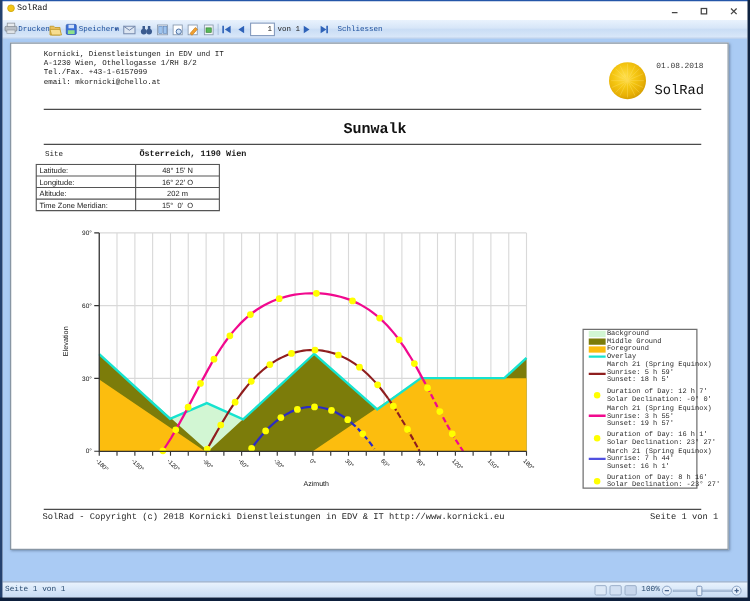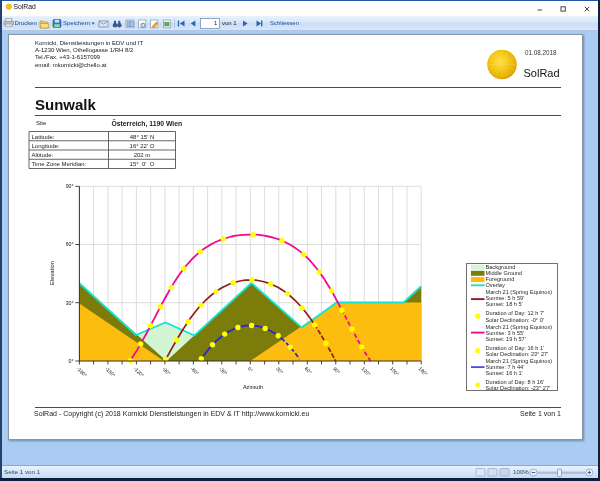--- a/index.html
+++ b/index.html
@@ -12,21 +12,21 @@
   border-bottom:1px solid #aec6e8; }
 #preview { left:2px; top:31px; width:596px; height:434px; background:#aacbf4; }
 #page { position:absolute; left:6px; top:3px; width:575px; height:406px; background:#fff; border:1px solid #8896a4; box-shadow:1px 1px 2px rgba(60,80,110,.55); }
 #statusbar { left:2px; top:465px; width:596px; height:13px;
   background:linear-gradient(#e9f3fd, #d4e4f7 60%, #c7dbf3);
   border-top:1px solid #8fa8c8; }
 #topborder { left:0; top:0; width:600px; height:1px; background:#2456a8; }
 #leftborder { left:0; top:0; width:1.5px; height:481px; background:#24416e; }
 #rightborder { right:0; top:0; width:2px; height:481px; background:#0e2240; }
 #botborder { left:0; bottom:0; width:600px; height:3px; background:#0d1f3c; }
-.t { position:absolute; white-space:nowrap; }
+.t { position:absolute; white-space:nowrap;font-family:Liberation Mono, monospace; }
 .tb { font-size:6px; color:#1b4e9b; top:19.5px; }
 .hdr { font-size:6px; color:#1a1a1a; }
 .leg { font-size:5.6px; color:#2a2a2a; line-height:6.25px; }
 </style>
 </head>
 <body>
 <div class="abs" id="titlebar"></div>
 <div class="abs" id="toolbar"></div>
 <div class="abs" id="preview">
     <div id="page"></div>
@@ -115,21 +115,21 @@
   </radialGradient>
  </defs>
  <circle cx="18" cy="17.5" r="14.8" fill="url(#sg)"></circle>
  <g stroke="#ffe070" stroke-width="0.55" opacity="0.5">
   <path d="M18,4 V31 M5,17.5 H31 M8.5,8 L27.5,27 M27.5,8 L8.5,27 M12,5.5 L24,29.5 M24,5.5 L12,29.5 M5.5,12 L30.5,23 M30.5,12 L5.5,23"></path>
  </g>
 </svg>
 <div class="t" style="left:525px;top:49px;font-size:6.3px;color:#333">01.08.2018</div>
 <div class="t" style="left:523.5px;top:67px;font-size:11px;color:#111">SolRad</div>
 <div class="abs" style="left:35px;top:86.6px;width:526px;height:1.6px;background:#4a4a4a"></div>
-<div class="t" style="left:35px;top:96.2px;width:530px;font-size:15px;font-weight:bold;color:#111">Sunwalk</div>
+<div class="t" style="left:35px;top:96.2px;width:530px;text-align:center;font-size:12px;font-weight:bold;color:#111">Sunwalk</div>
 <div class="abs" style="left:35px;top:115.2px;width:526px;height:1.2px;background:#4a4a4a"></div>
 <div class="t" style="left:36px;top:120.4px;font-size:6px;color:#1a1a1a">Site</div>
 <div class="t" style="left:111.5px;top:120.2px;font-size:6.8px;font-weight:bold;color:#1a1a1a">Österreich, 1190 Wien</div>
 <svg class="abs" width="180" height="56" style="left:28px;top:131.4px" font-size="6" fill="#1a1a1a">
  <g stroke="#555" stroke-width="0.9" fill="none">
   <path d="M1,0.5 H147.5 V37.5 H1 Z M1,9.75 H147.5 M1,19 H147.5 M1,28.25 H147.5 M80.5,0.5 V37.5"></path>
  </g>
  <text x="3.5" y="7.6">Latitude:</text>
  <text x="3.5" y="16.85">Longitude:</text>
  <text x="3.5" y="26.1">Altitude:</text>

